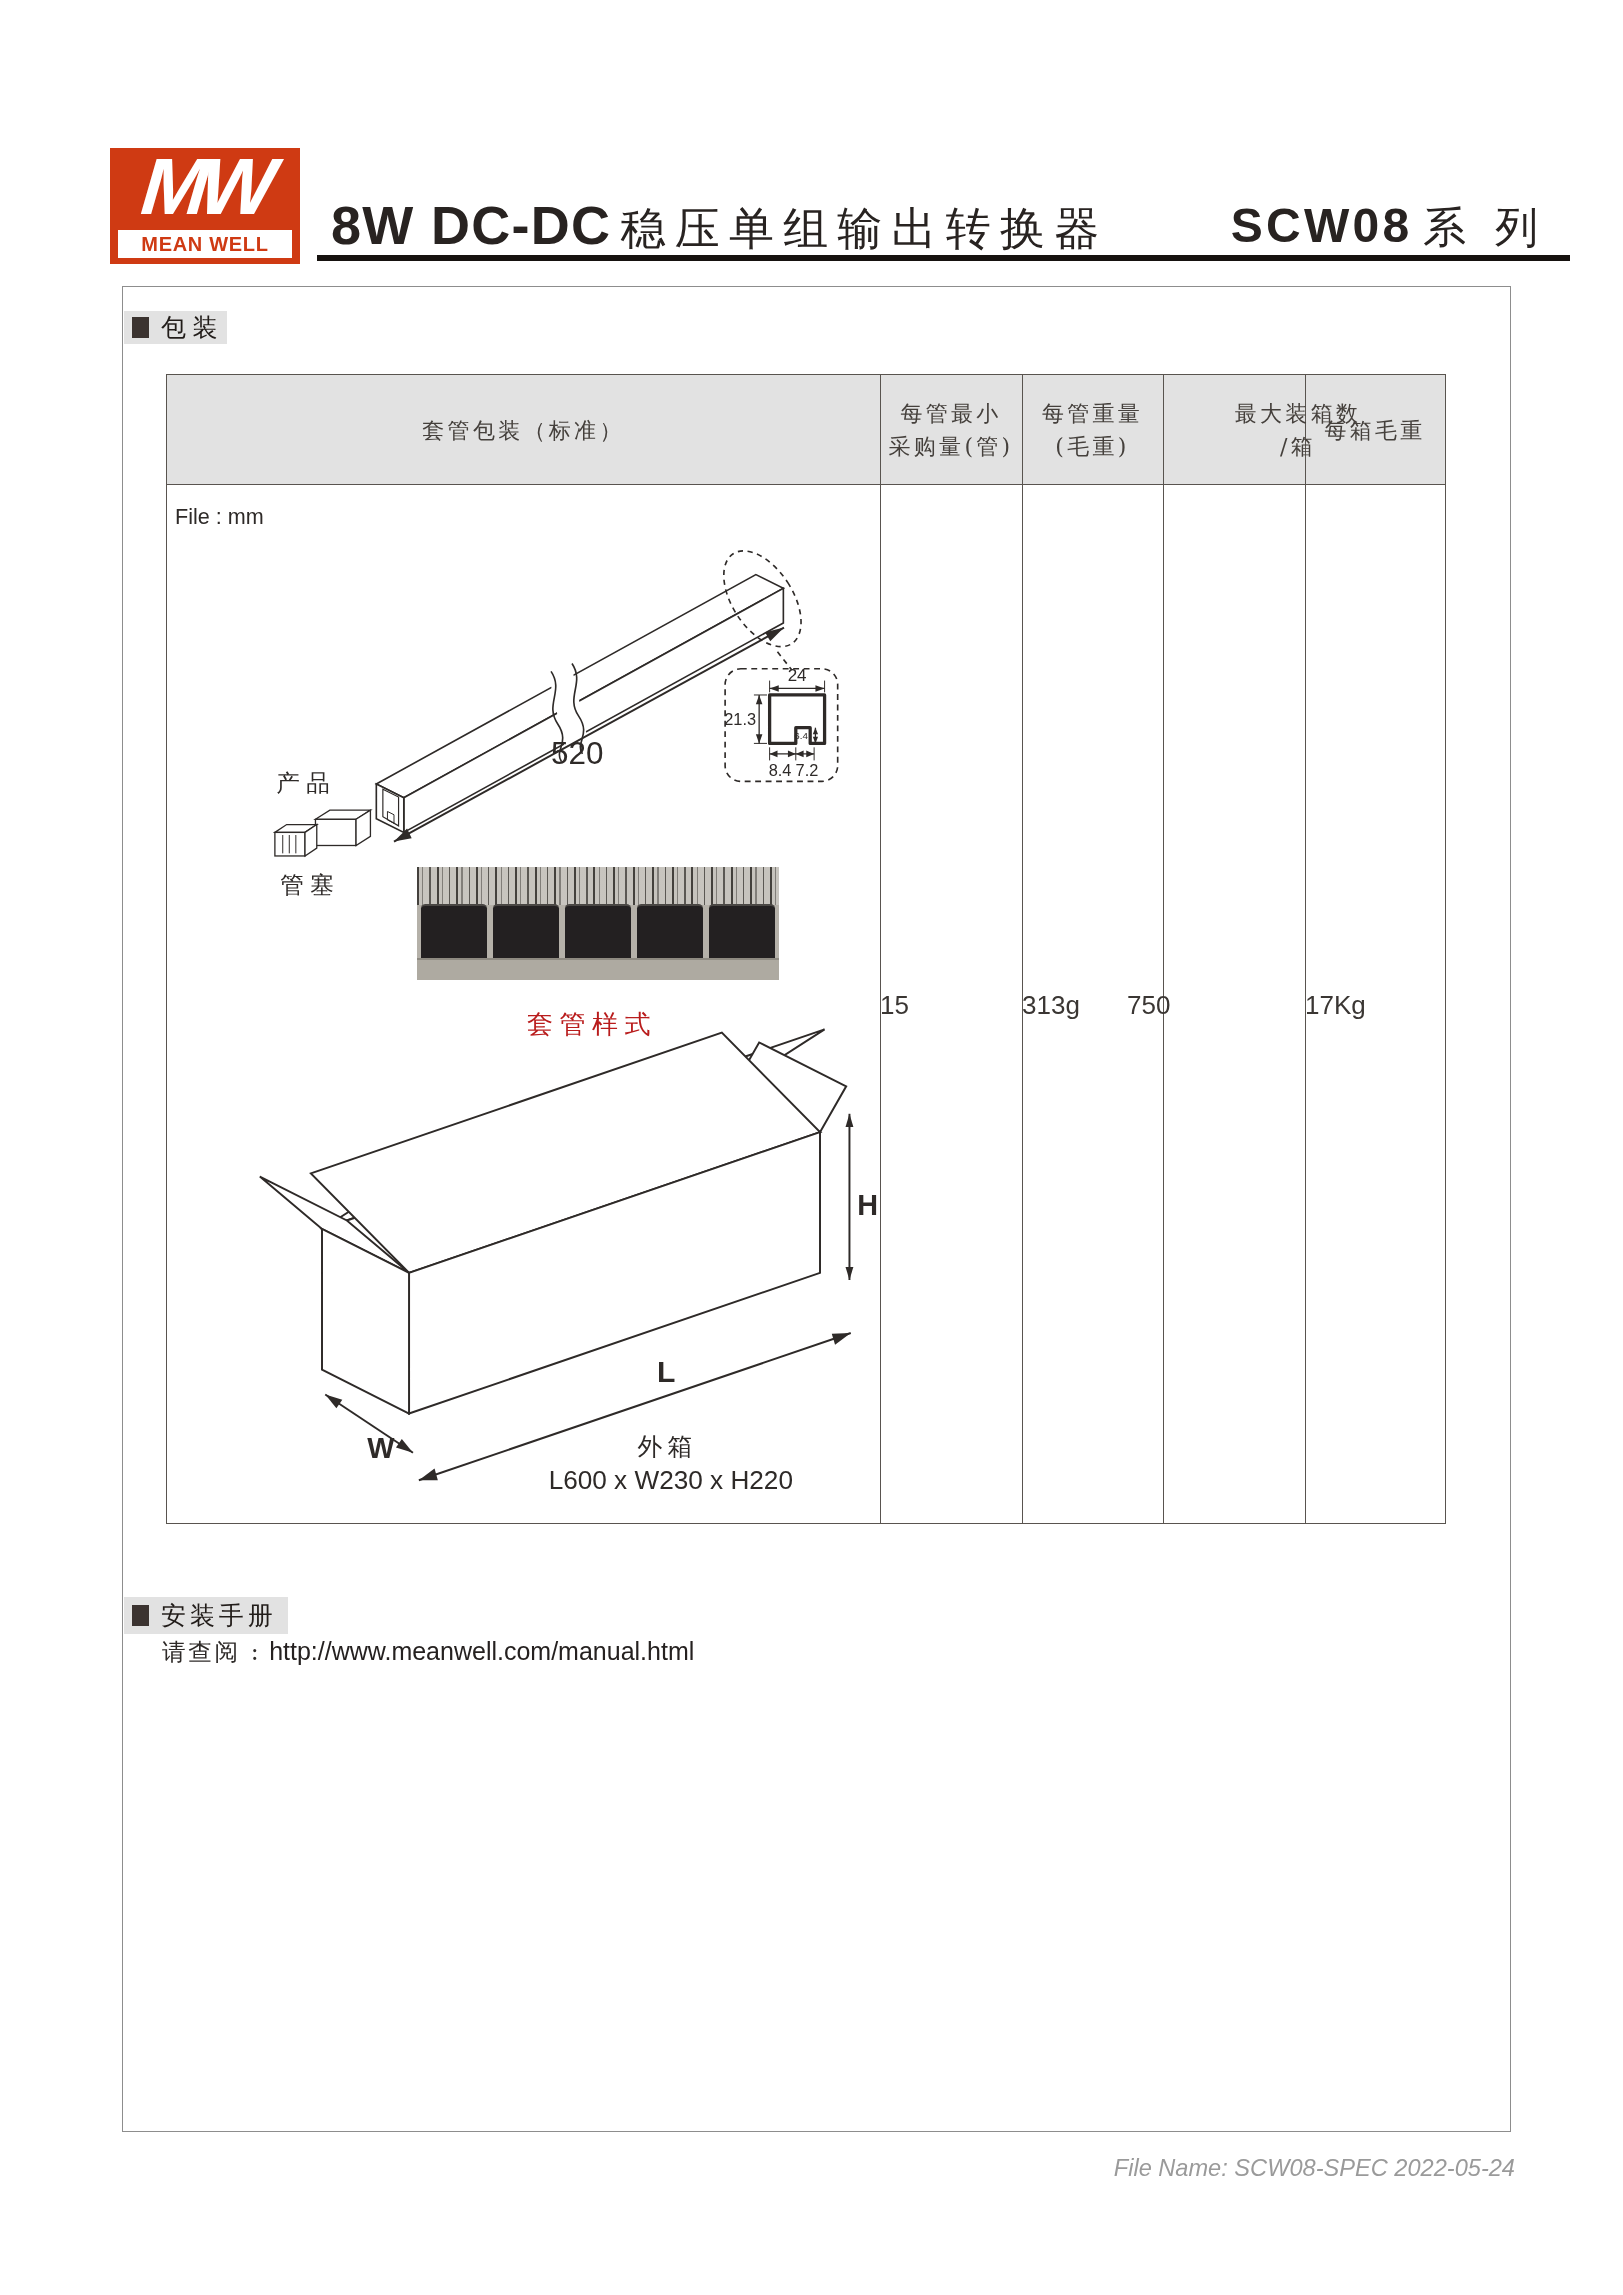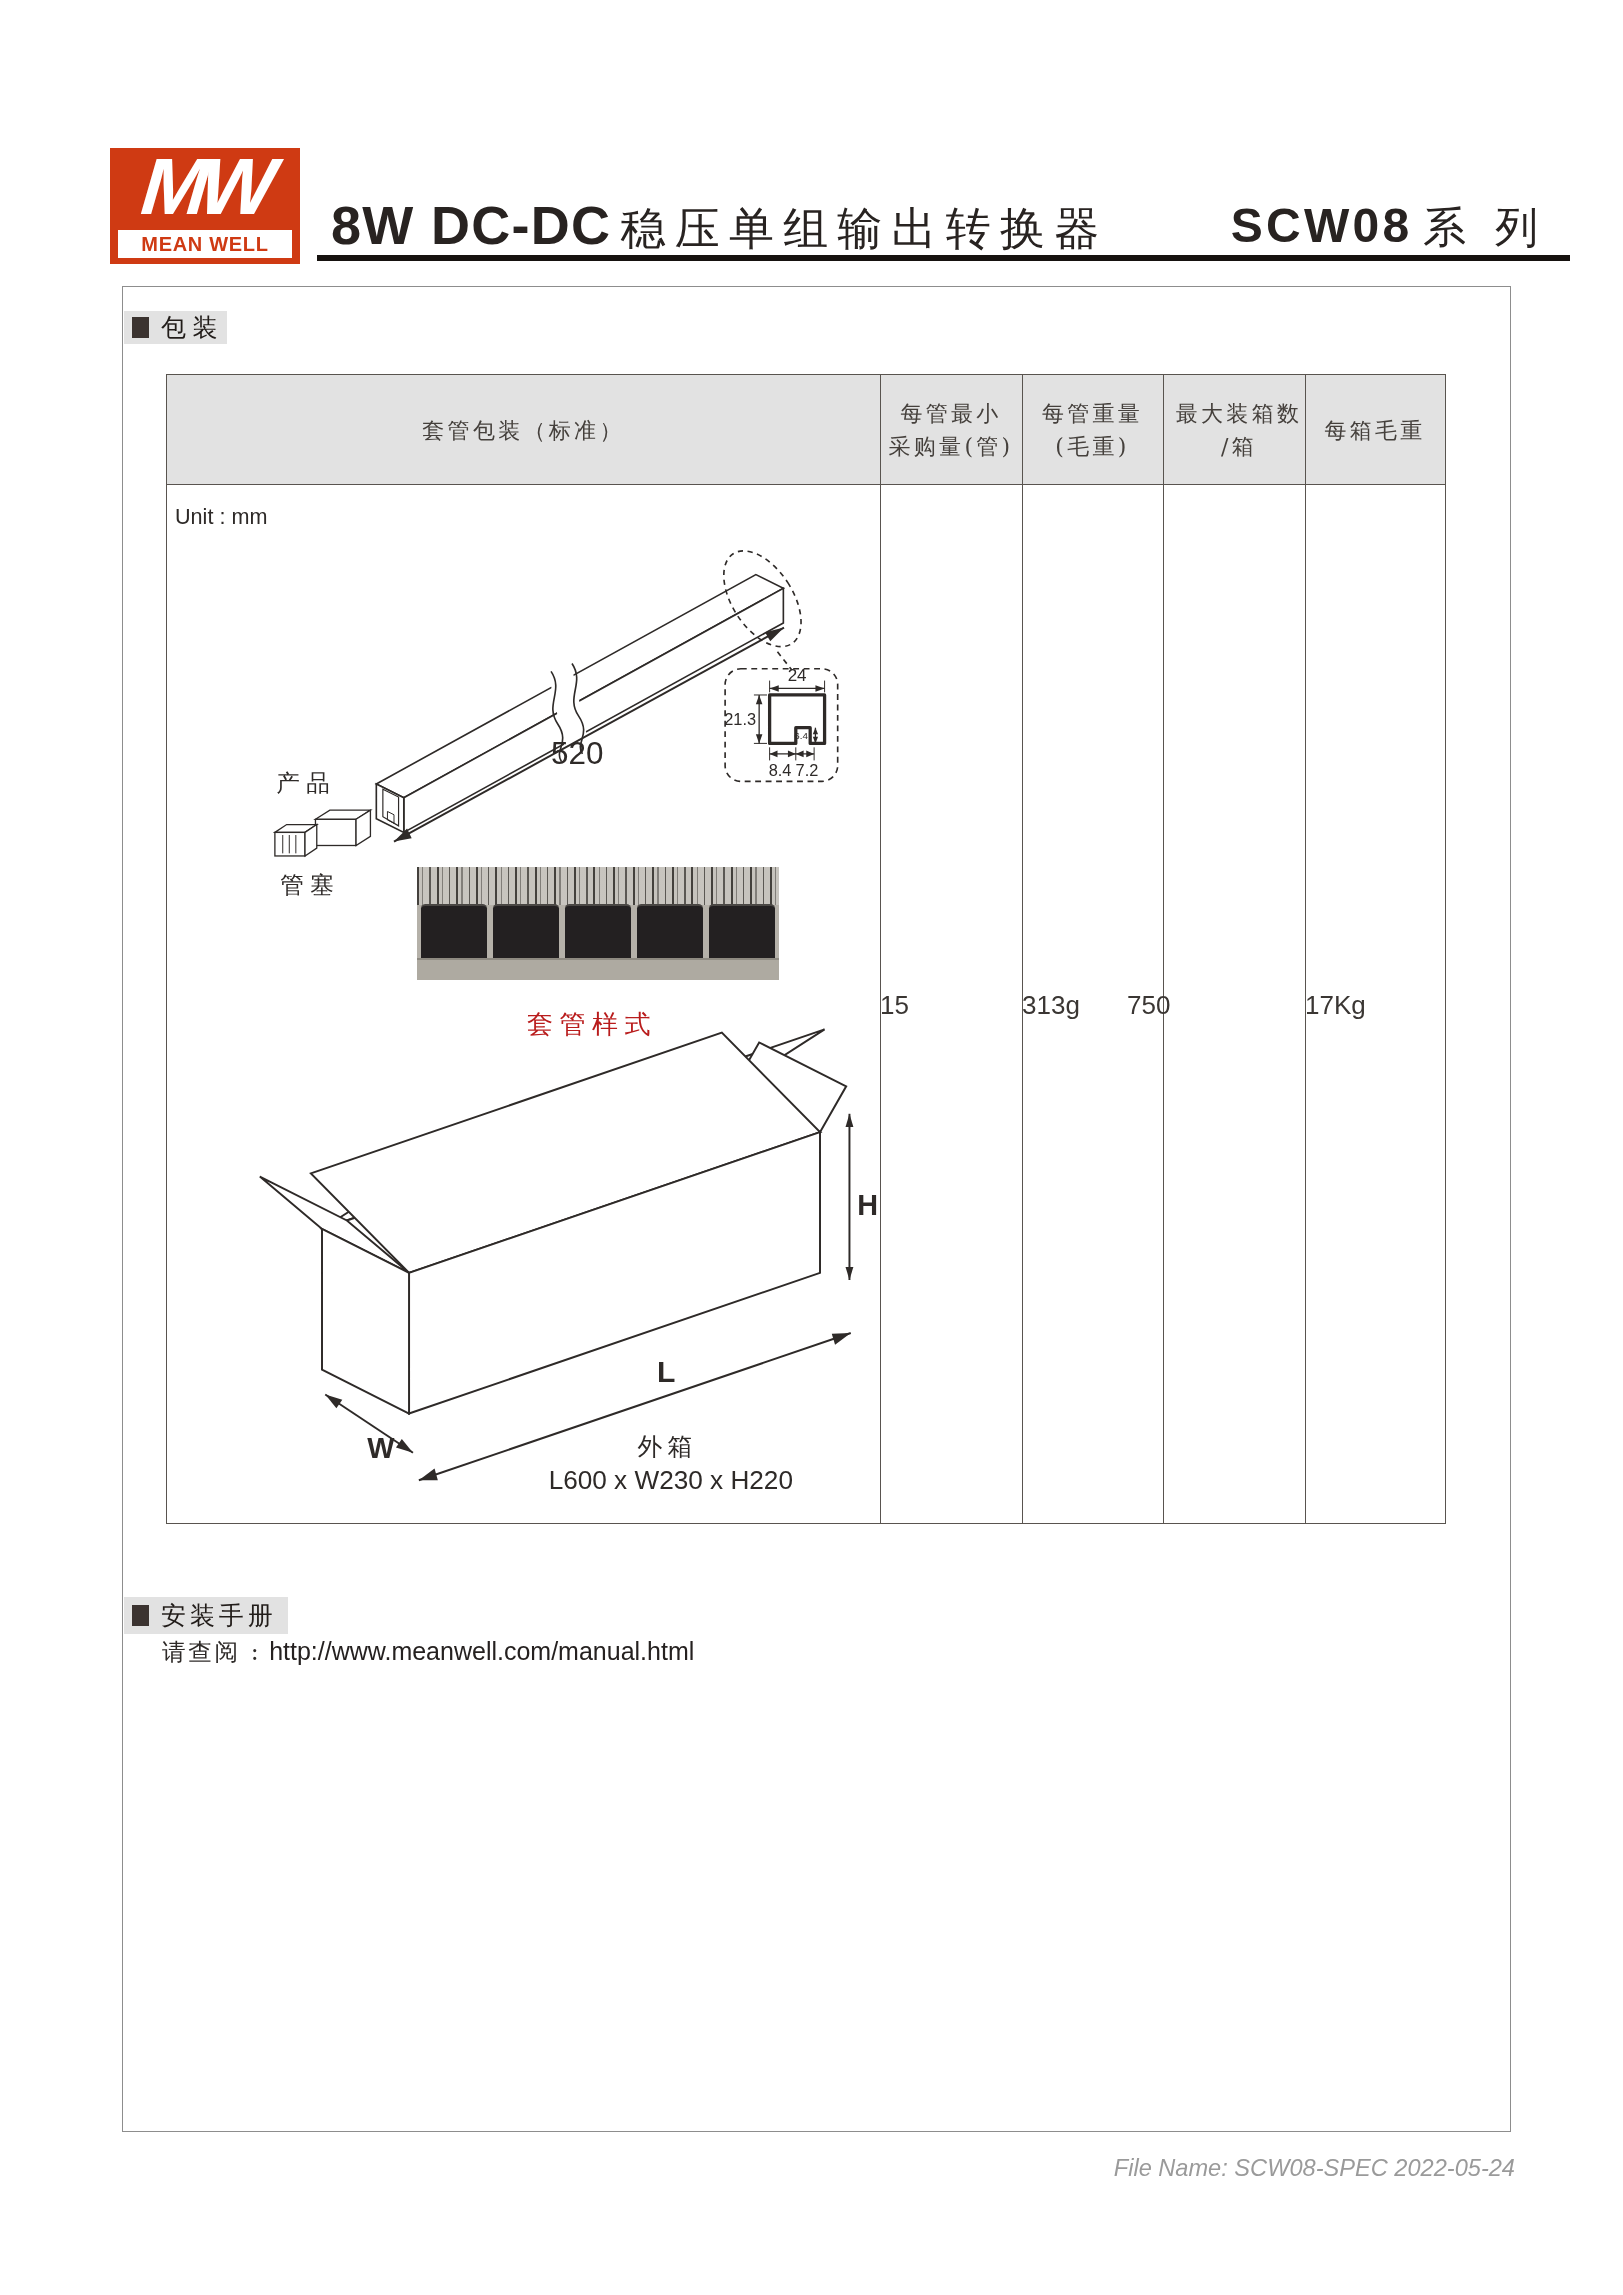--- a/index.html
+++ b/index.html
@@ -103,35 +103,35 @@
       <span>套管包装（标准）</span>
     </div>
     <div class="th" style="left:713px;width:142px;">
       <span>每管最小</span>
         <span>采购量(管)</span>
     </div>
     <div class="th" style="left:855px;width:141px;">
       <span>每管重量</span>
         <span>(毛重)</span>
     </div>
-    <div class="th" style="left:996px;width:128px;padding-left:12px;">
+    <div class="th" style="left:1055px;width:128px;padding-left:12px;">
       <span>最大装箱数</span>
         <span>/箱</span>
     </div>
     <div class="th" style="left:1138px;width:140px;">
       <span>每箱毛重</span>
     </div>
 
     <div class="val" style="left:713px;width:142px;">15</div>
     <div class="val" style="left:855px;width:141px;">313g</div>
     <div class="val" style="left:960px;width:170px;">750</div>
     <div class="val" style="left:1138px;width:140px;">17Kg</div>
   </div>
 
-  <div class="abs unit-label">Unit : mm</div>
+  <div class="abs unit-label">File : mm</div>
 
   <div class="abs photo">
     <div class="photo-strip"></div>
     <div class="photo-mods">
       <div class="mod"></div>
       <div class="mod"></div>
       <div class="mod"></div>
       <div class="mod"></div>
       <div class="mod"></div>
     </div>

